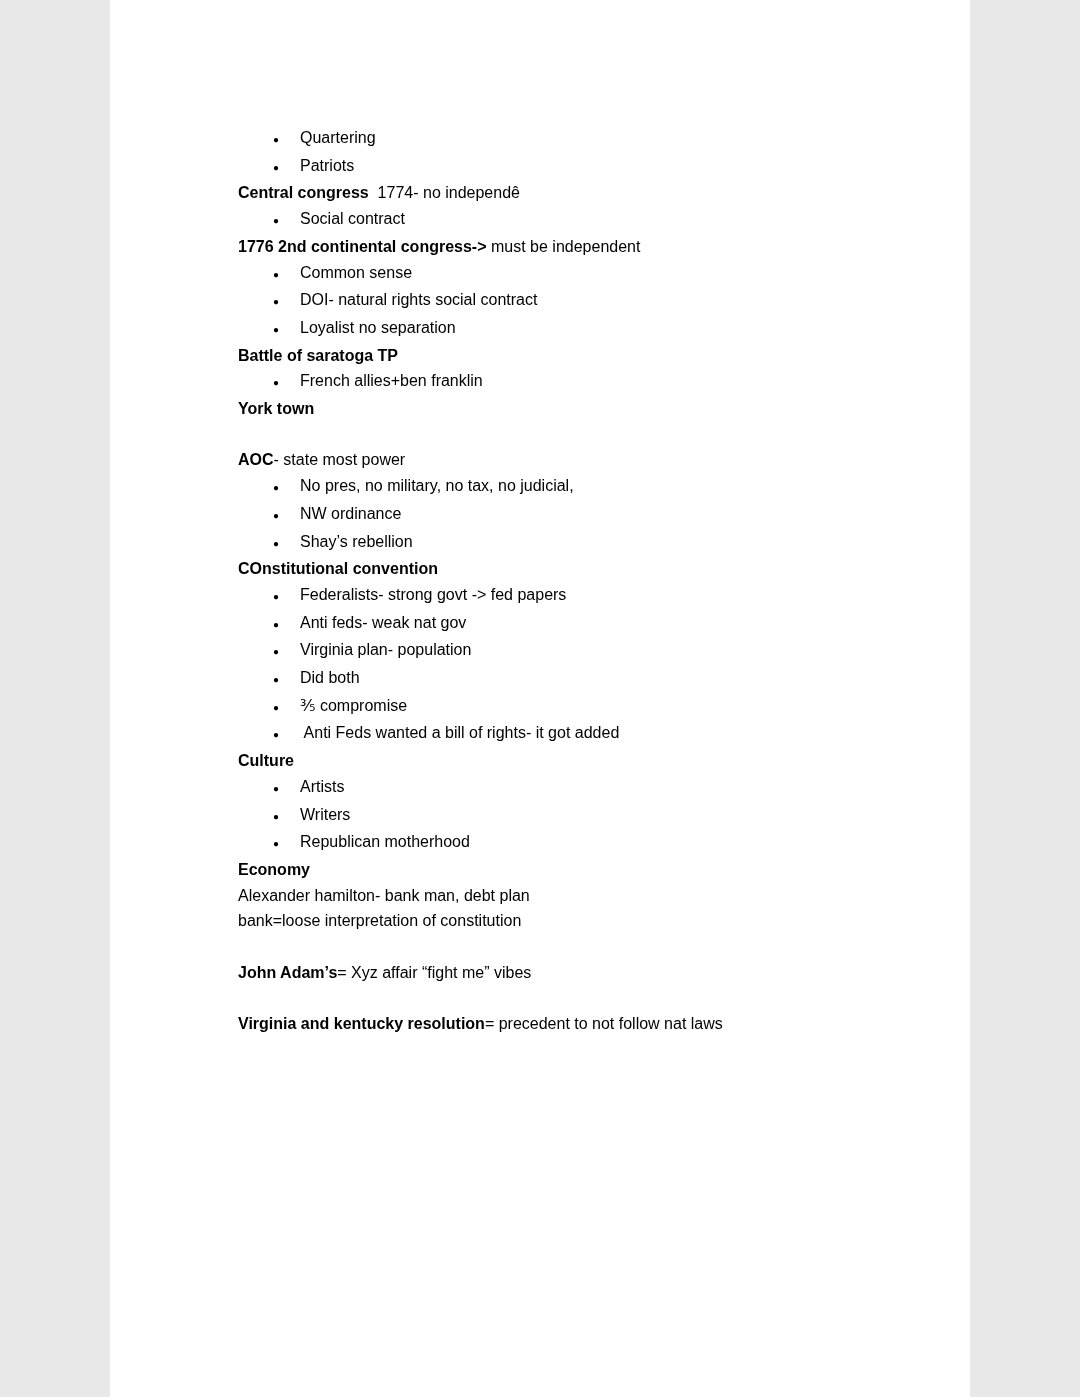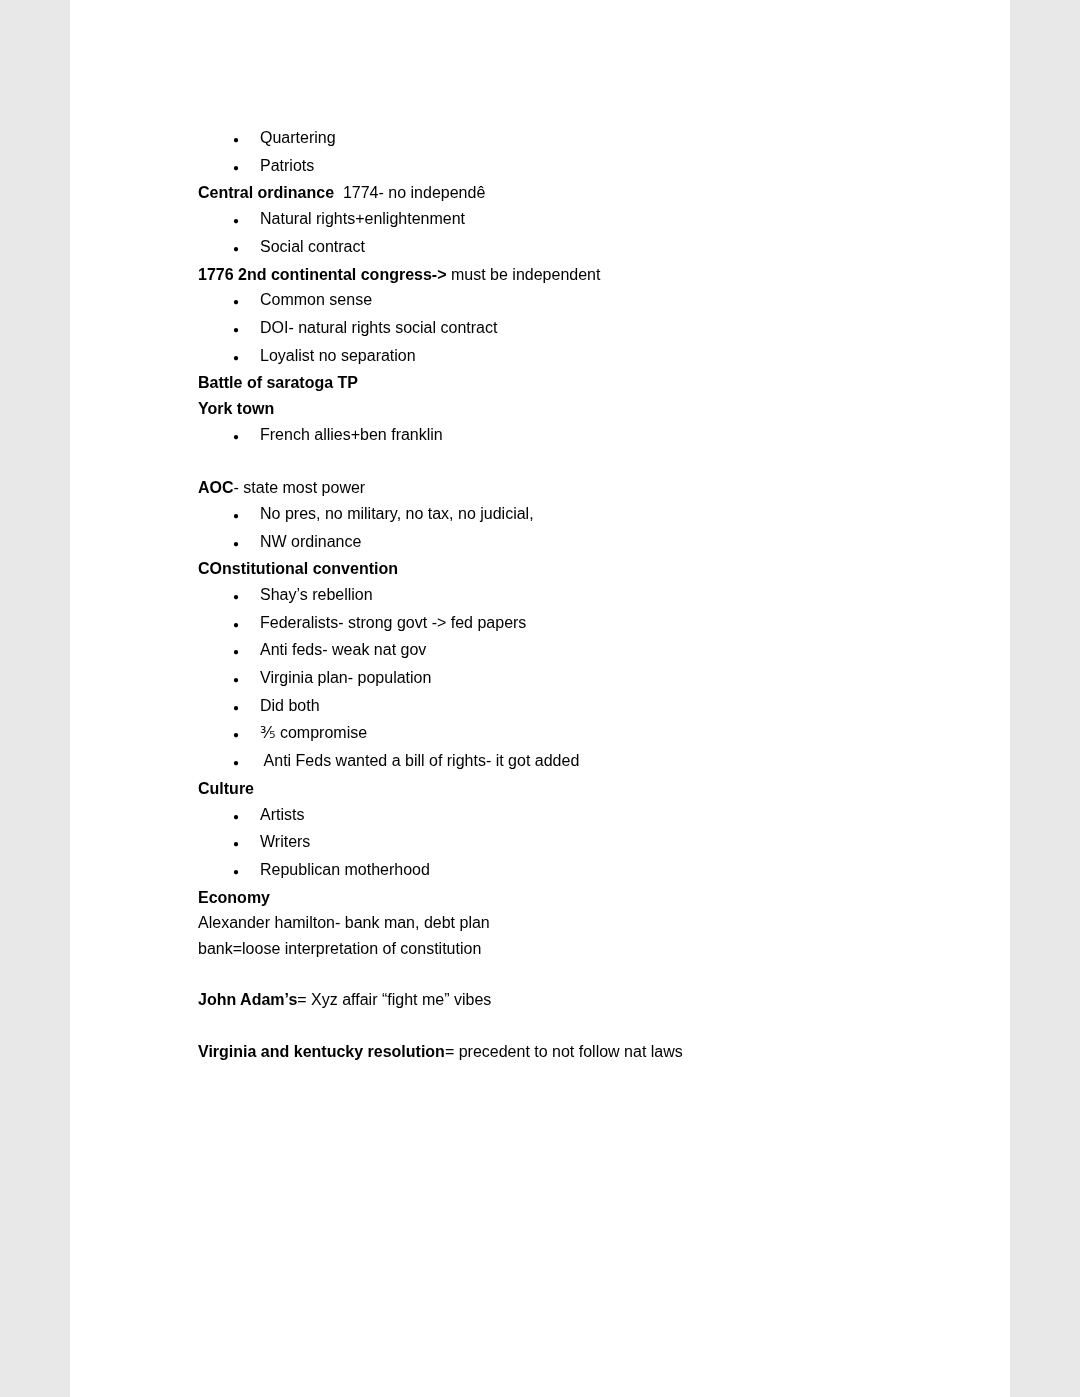--- a/index.html
+++ b/index.html
@@ -2,21 +2,21 @@
 <html><head>
 <meta charset="utf-8">
 <style>
   * { margin: 0; padding: 0; box-sizing: border-box; }
   html, body { background: #e8e8e8; }
   body {
     font-family: "Liberation Sans", "DejaVu Sans", sans-serif;
     -webkit-font-smoothing: antialiased;
   }
   .page {
-    width: 940px;
+    width: 860px;
     height: 1397px;
     background: #ffffff;
     position: relative;
     overflow: hidden;
     margin: 0 auto;
   }
   .content {
     position: absolute;
     top: 125px;
     left: 128px;
@@ -41,36 +41,35 @@
   .seg { color: #000000; }
   .seg.bold { font-weight: 700; }
 </style>
 </head>
 <body>
 
 <div class="page">
   <div class="content">
       <div class="line bullet"><span class="bullet-glyph">●</span><span class="seg">Quartering</span></div>
       <div class="line bullet"><span class="bullet-glyph">●</span><span class="seg">Patriots</span></div>
-      <div class="line paragraph"><span class="seg bold">Central ordinance</span><span class="seg">  1774- no independê</span></div>
-      <div class="line bullet"><span class="bullet-glyph">●</span><span class="seg">Natural rights+enlightenment</span></div>
+      <div class="line paragraph"><span class="seg bold">Central congress</span><span class="seg">  1774- no independê</span></div>
       <div class="line bullet"><span class="bullet-glyph">●</span><span class="seg">Social contract</span></div>
       <div class="line paragraph"><span class="seg bold">1776 2nd continental congress-&gt;</span><span class="seg"> must be independent</span></div>
       <div class="line bullet"><span class="bullet-glyph">●</span><span class="seg">Common sense</span></div>
       <div class="line bullet"><span class="bullet-glyph">●</span><span class="seg">DOI- natural rights social contract</span></div>
       <div class="line bullet"><span class="bullet-glyph">●</span><span class="seg">Loyalist no separation</span></div>
       <div class="line paragraph"><span class="seg bold">Battle of saratoga TP</span></div>
+      <div class="line bullet"><span class="bullet-glyph">●</span><span class="seg">French allies+ben franklin</span></div>
       <div class="line paragraph"><span class="seg bold">York town</span></div>
-      <div class="line bullet"><span class="bullet-glyph">●</span><span class="seg">French allies+ben franklin</span></div>
       <div class="line blank"></div>
       <div class="line paragraph"><span class="seg bold">AOC</span><span class="seg">- state most power</span></div>
       <div class="line bullet"><span class="bullet-glyph">●</span><span class="seg">No pres, no military, no tax, no judicial,</span></div>
       <div class="line bullet"><span class="bullet-glyph">●</span><span class="seg">NW ordinance</span></div>
+      <div class="line bullet"><span class="bullet-glyph">●</span><span class="seg">Shay’s rebellion</span></div>
       <div class="line paragraph"><span class="seg bold">COnstitutional convention</span></div>
-      <div class="line bullet"><span class="bullet-glyph">●</span><span class="seg">Shay’s rebellion</span></div>
       <div class="line bullet"><span class="bullet-glyph">●</span><span class="seg">Federalists- strong govt -&gt; fed papers</span></div>
       <div class="line bullet"><span class="bullet-glyph">●</span><span class="seg">Anti feds- weak nat gov</span></div>
       <div class="line bullet"><span class="bullet-glyph">●</span><span class="seg">Virginia plan- population</span></div>
       <div class="line bullet"><span class="bullet-glyph">●</span><span class="seg">Did both</span></div>
       <div class="line bullet"><span class="bullet-glyph">●</span><span class="seg">⅗ compromise</span></div>
       <div class="line bullet"><span class="bullet-glyph">●</span><span class="seg"> Anti Feds wanted a bill of rights- it got added</span></div>
       <div class="line paragraph"><span class="seg bold">Culture</span></div>
       <div class="line bullet"><span class="bullet-glyph">●</span><span class="seg">Artists</span></div>
       <div class="line bullet"><span class="bullet-glyph">●</span><span class="seg">Writers</span></div>
       <div class="line bullet"><span class="bullet-glyph">●</span><span class="seg">Republican motherhood</span></div>

